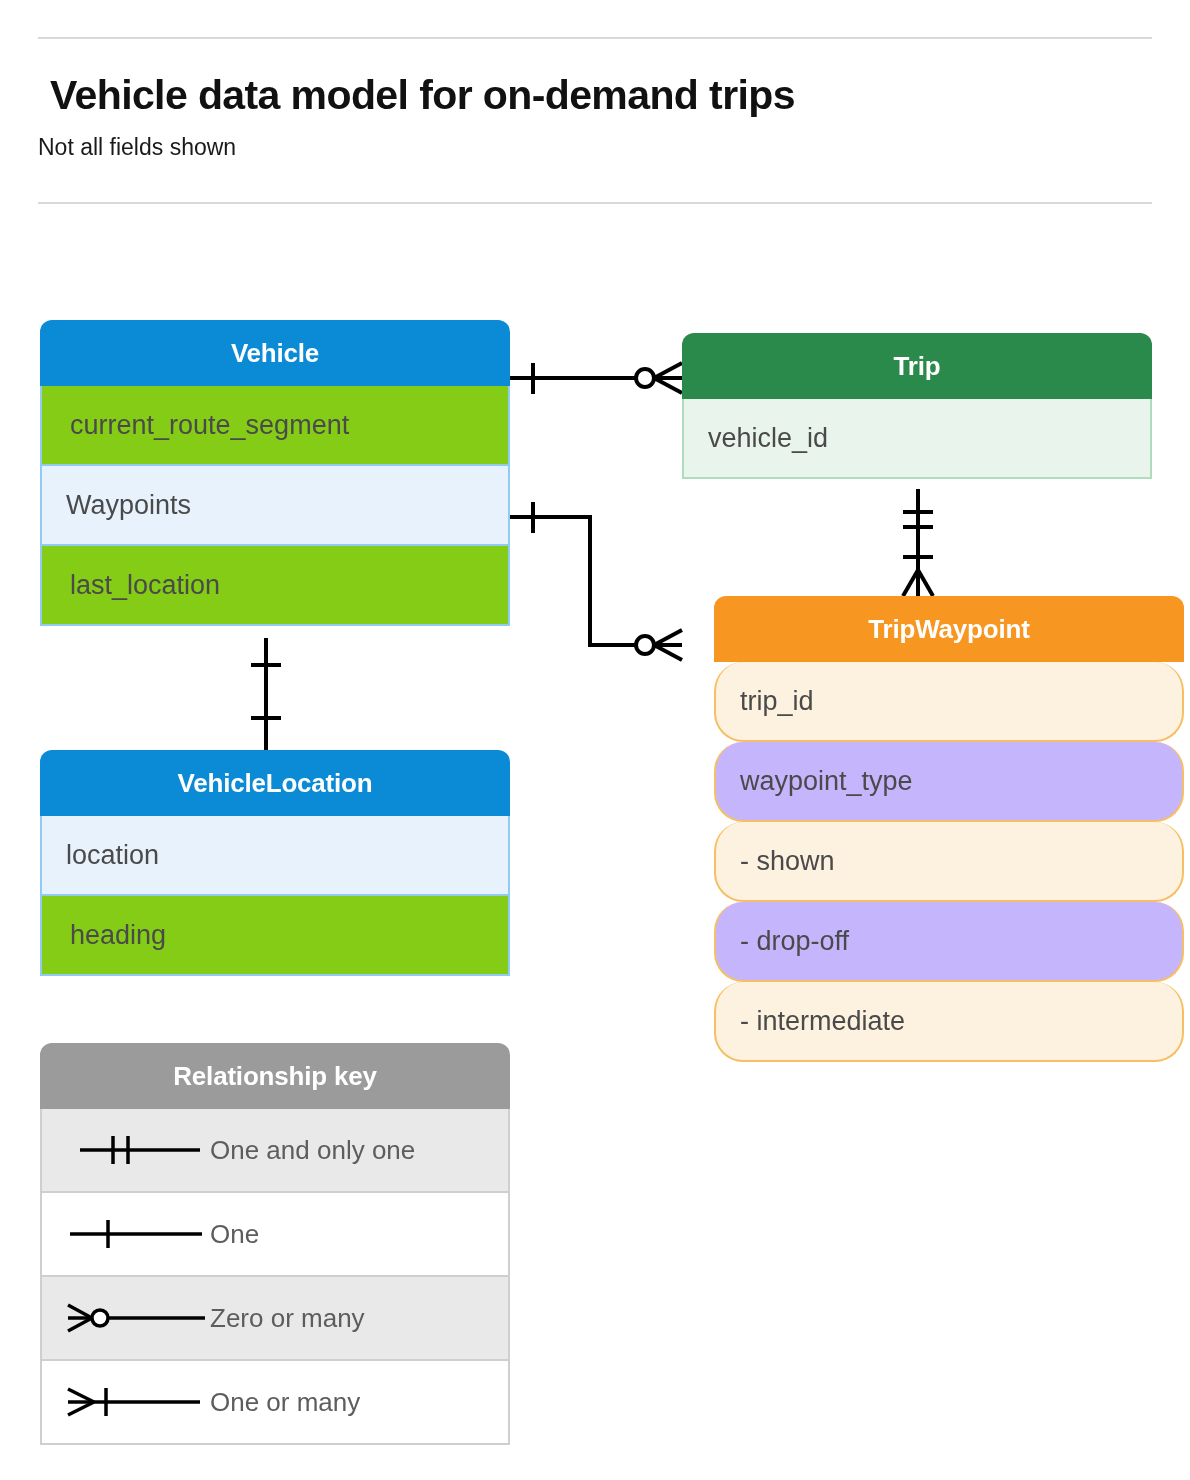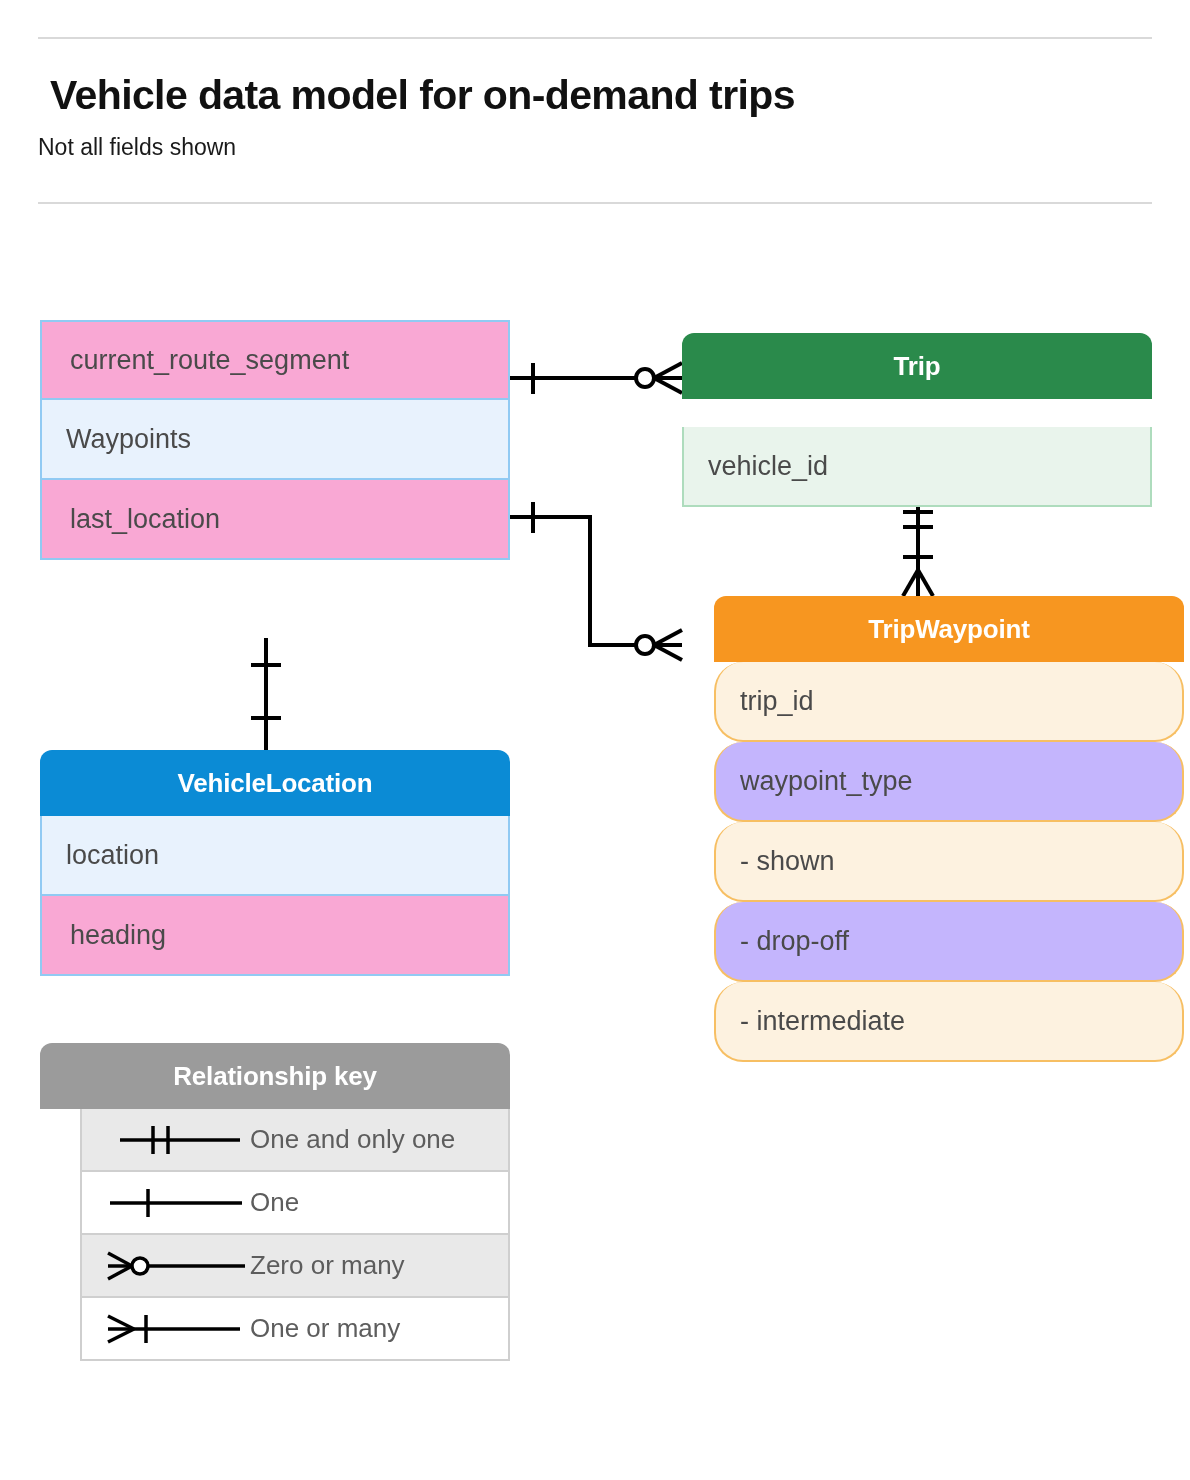--- a/index.html
+++ b/index.html
@@ -71,26 +71,26 @@
     font-size: 27px;
     color: #4a4a4a;
     border-style: solid;
     border-width: 0 2px 2px 2px;
   }
   .entity-row:first-of-type { border-top-width: 2px; }
 
   
   .t-blue .entity-header { background: #0b8bd5; }
   .t-blue .entity-row { border-color: #91caf3; }
-  .t-blue .entity-row.odd  { background: #f9a8d4; padding-left: 28px; }
+  .t-blue .entity-row.odd  { background: #84cc16; padding-left: 28px; }
   .t-blue .entity-row.even { background: #e8f2fd; }
 
   
   .t-green .entity-header { background: #2a8a4b; }
-  .t-green .entity-row { border-color: #aedcbd; margin-top: 28px; }
+  .t-green .entity-row { border-color: #aedcbd; }
   .t-green .entity-row.odd  { background: #e9f4ec; }
 
   
   .t-orange .entity-header { background: #f79620; }
   .t-orange .entity-row { border-color: #f7bf63; border-radius: 29px; }
   .t-orange .entity-row.odd  { background: #fdf2e0; }
   .t-orange .entity-row.even { background: #c4b5fd; }
 
   
   .t-grey .entity-header { background: #9b9b9b; }
@@ -98,28 +98,27 @@
   
   #entity-vehicle          { left: 40px;  top: 320px; width: 470px; }
   #entity-trip             { left: 682px; top: 333px; width: 470px; }
   #entity-tripwaypoint     { left: 682px; top: 596px; width: 470px; margin-left: 32px; }
   #entity-vehiclelocation  { left: 40px;  top: 750px; width: 470px; }
   #legend-box              { left: 40px;  top: 1043px; width: 470px; }
 
   
   .legend-row {
     box-sizing: border-box;
-    height: 63px;
+    height: 84px;
     display: flex;
     align-items: center;
     border-style: solid;
     border-width: 0 2px 2px 2px;
     border-color: #cfcfcf;
     padding-left: 18px;
-    margin-left: 40px;
   }
   .legend-row:first-of-type { border-top-width: 2px; }
   .legend-sym {
     width: 150px;
     flex: 0 0 150px;
     display: flex;
     align-items: center;
   }
   .legend-label {
     font-size: 26px;
@@ -186,20 +185,21 @@
     <g>
       <line x1="266" y1="638" x2="266" y2="750"></line>
       <line x1="251" y1="665" x2="281" y2="665"></line>
       <line x1="251" y1="718" x2="281" y2="718"></line>
     </g>
 
   </g>
 </svg>
 
 <div class="entity t-blue" id="entity-vehicle">
+  <div class="entity-header">Vehicle</div>
   <div class="entity-row odd">current_route_segment</div>
   <div class="entity-row even">Waypoints</div>
   <div class="entity-row odd">last_location</div>
 </div>
 
 <div class="entity t-green" id="entity-trip">
   <div class="entity-header">Trip</div>
   <div class="entity-row odd">vehicle_id</div>
 </div>
 

